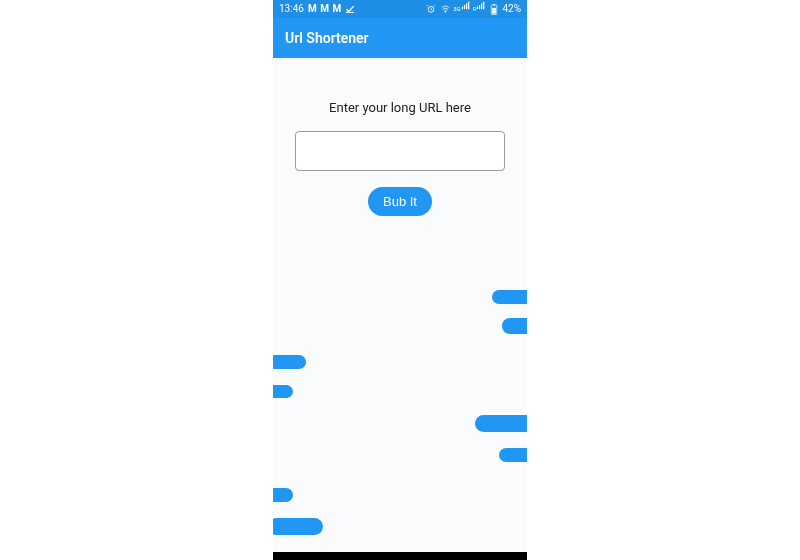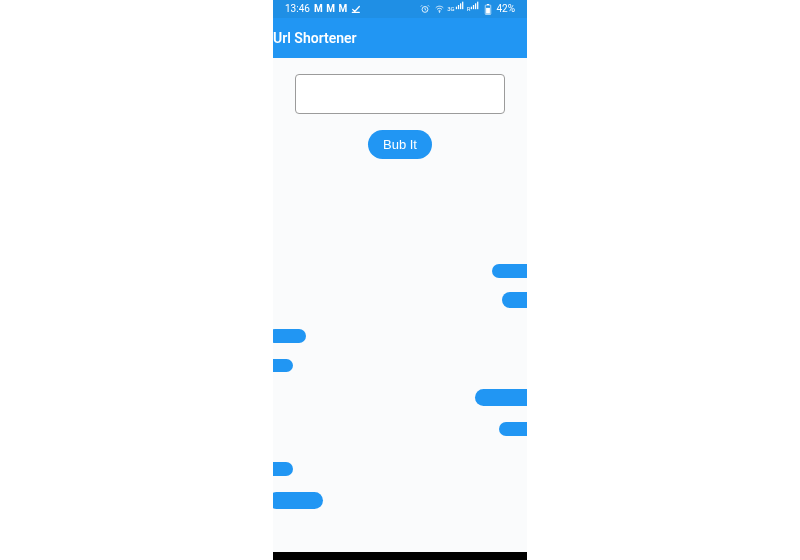--- a/index.html
+++ b/index.html
@@ -26,21 +26,21 @@
     background: #fafbfc;
     overflow: hidden;
   }
   
   .status-bar {
     height: 18px;
     background: #1f8fe5;
     display: flex;
     align-items: center;
     justify-content: space-between;
-    padding: 0 12px;
+    padding: 0 6px;
     color: #fff;
     font-size: 10px;
     line-height: 18px;
     gap: 44px;
   }
   .status-left, .status-right {
     display: flex;
     align-items: center;
     gap: 4px;
   }
@@ -55,20 +55,21 @@
     vertical-align: top;
     margin-left: -2px;
   }
   
   .app-bar {
     height: 40px;
     background: #2196f3;
     color: #fff;
     display: flex;
     align-items: center;
+    padding-left: 12px;
     font-size: 14px;
     font-weight: 600;
   }
   
   .content {
     position: relative;
     height: calc(100% - 58px - 8px); 
   }
   .prompt {
     text-align: center;
@@ -173,20 +174,21 @@
           </svg>
         <span>42%</span>
       </div>
     </div>
 
     <div class="app-bar">
       <span>Url Shortener</span>
     </div>
 
     <div class="content">
+      <div class="prompt">Enter your long URL here</div>
       <input class="url-input" type="text" value="" style="">
       <button class="bub-button">Bub It</button>
 
       <div class="bubble" style="right:-20px; top:190px; width:55px; height:14px;"></div>
       <div class="bubble" style="right:-25px; top:218px; width:50px; height:16px;"></div>
       <div class="bubble" style="left:-5px;  top:255px; width:38px; height:14px;"></div>
       <div class="bubble" style="left:-8px;  top:285px; width:28px; height:13px;"></div>
       <div class="bubble" style="right:-20px; top:315px; width:72px; height:17px;"></div>
       <div class="bubble" style="right:-10px; top:348px; width:38px; height:14px;"></div>
       <div class="bubble" style="left:-8px;  top:388px; width:28px; height:14px;"></div>

